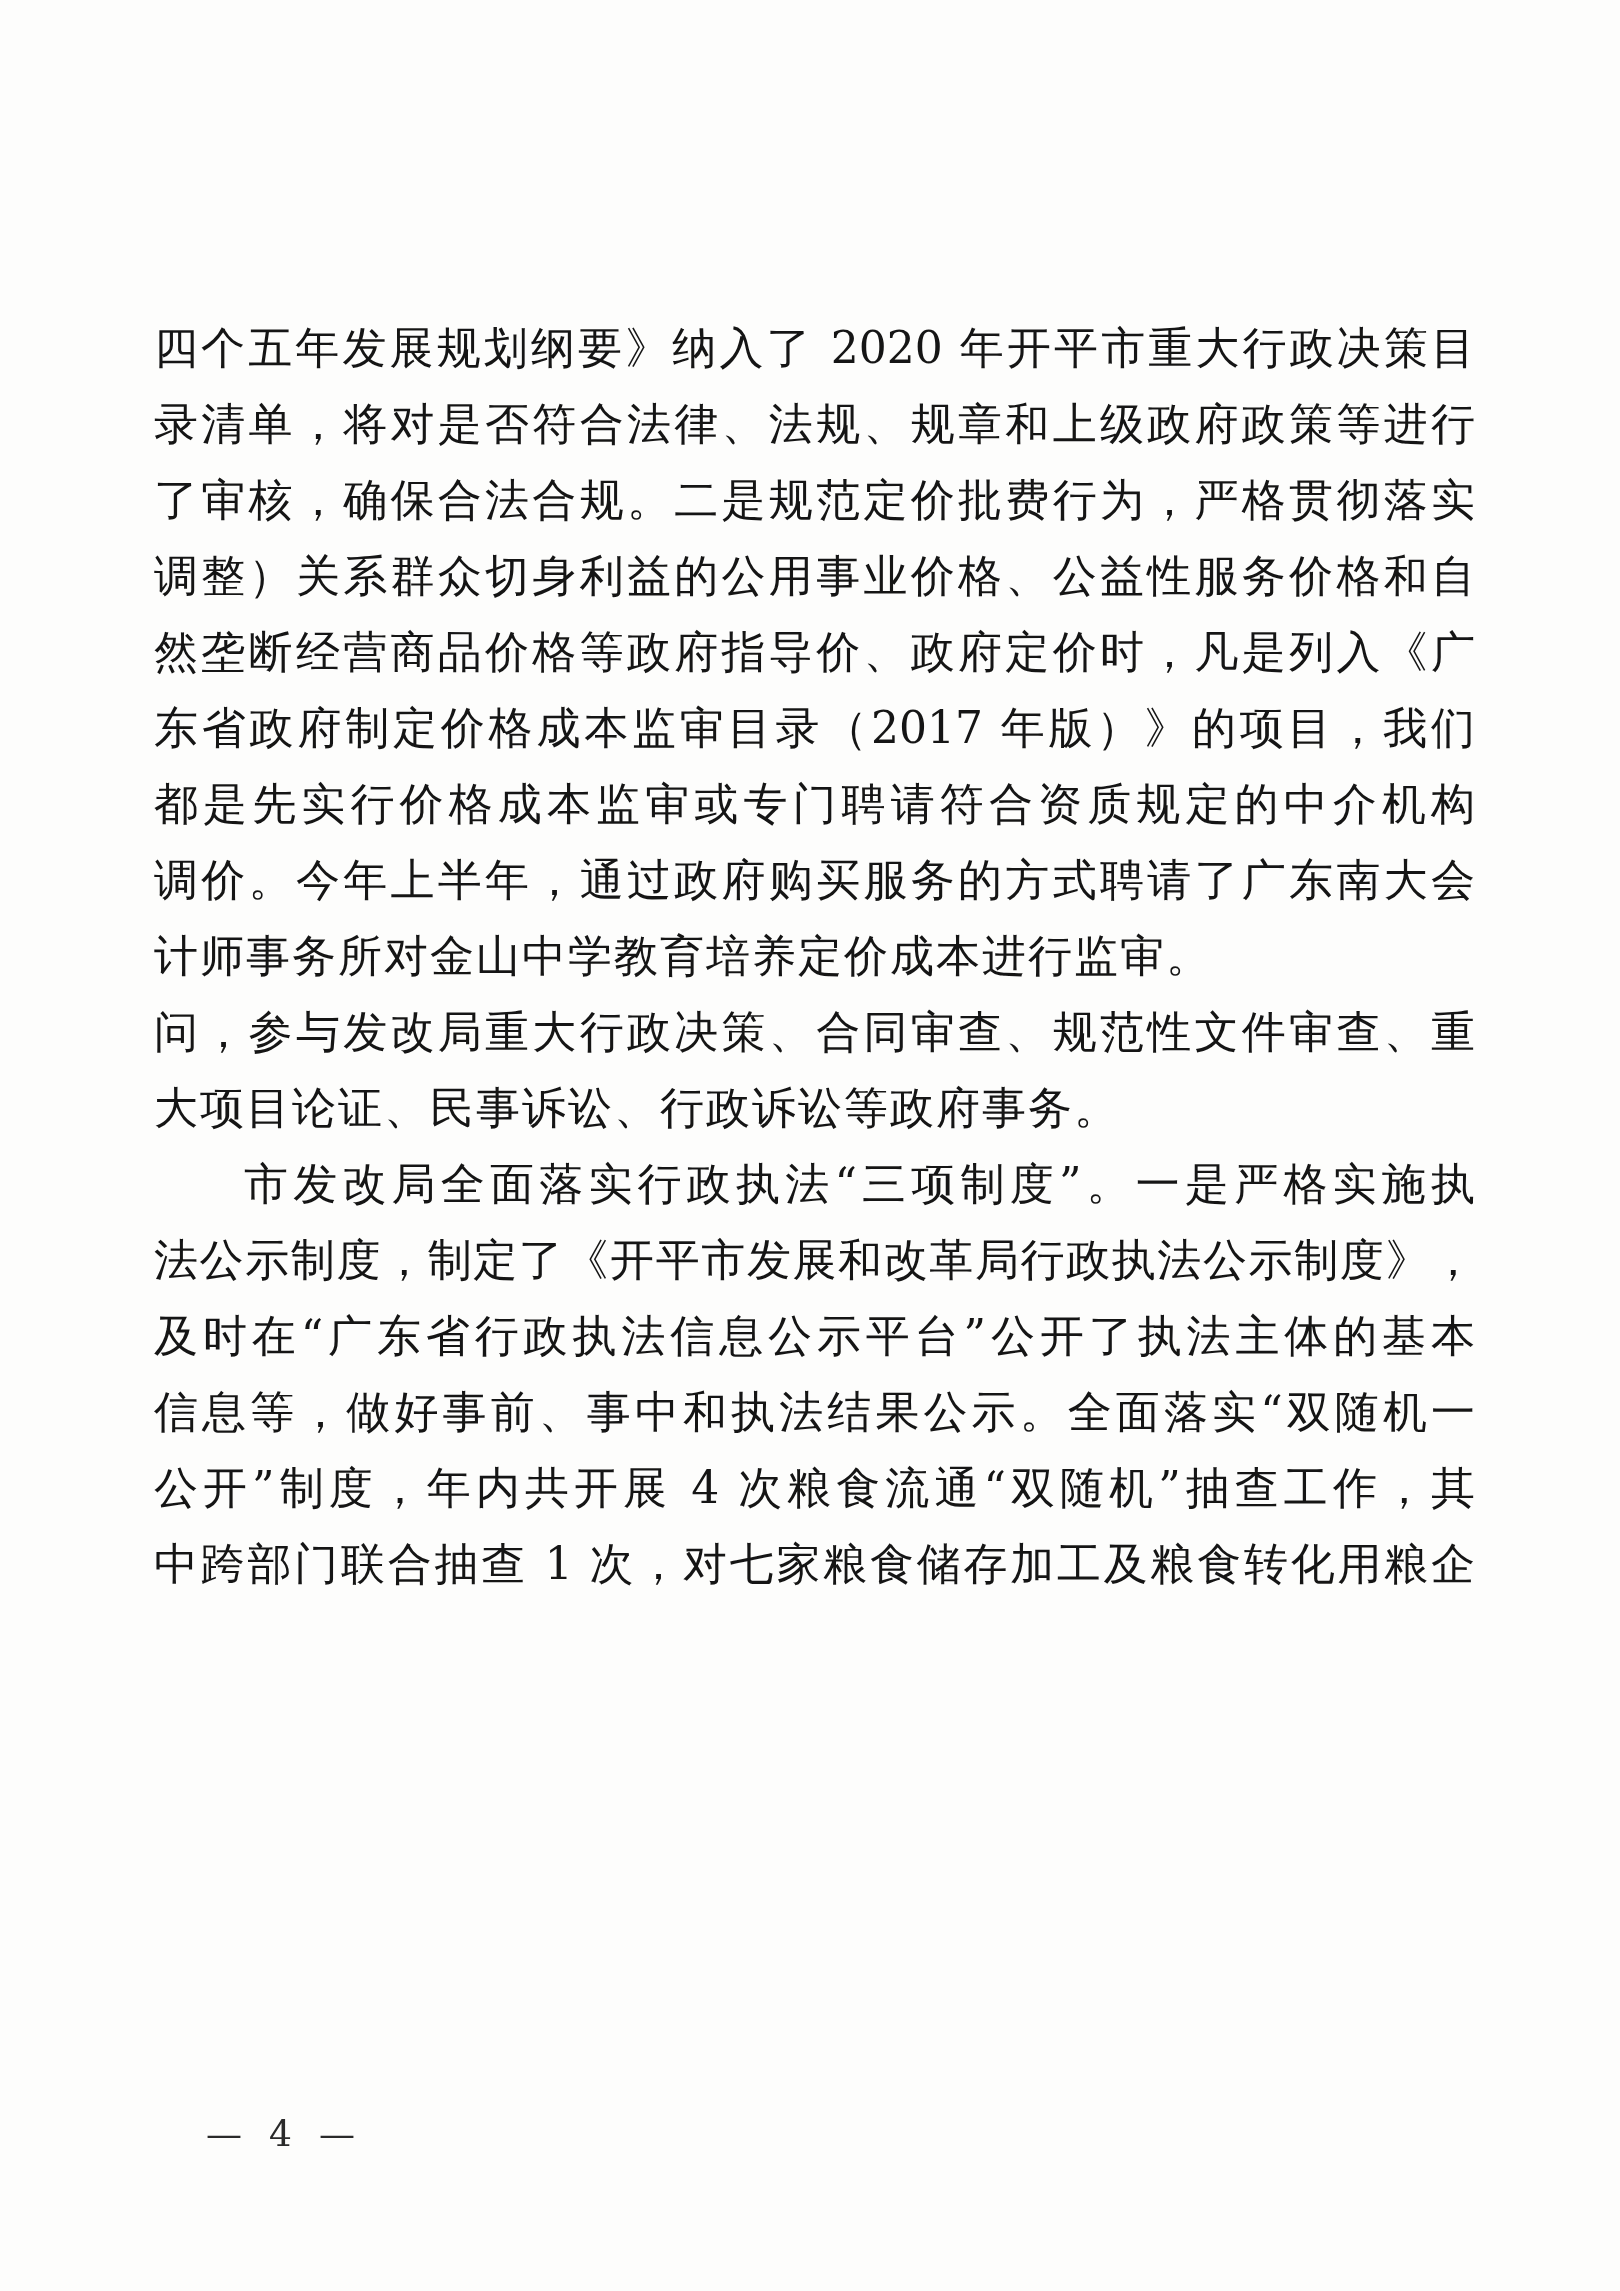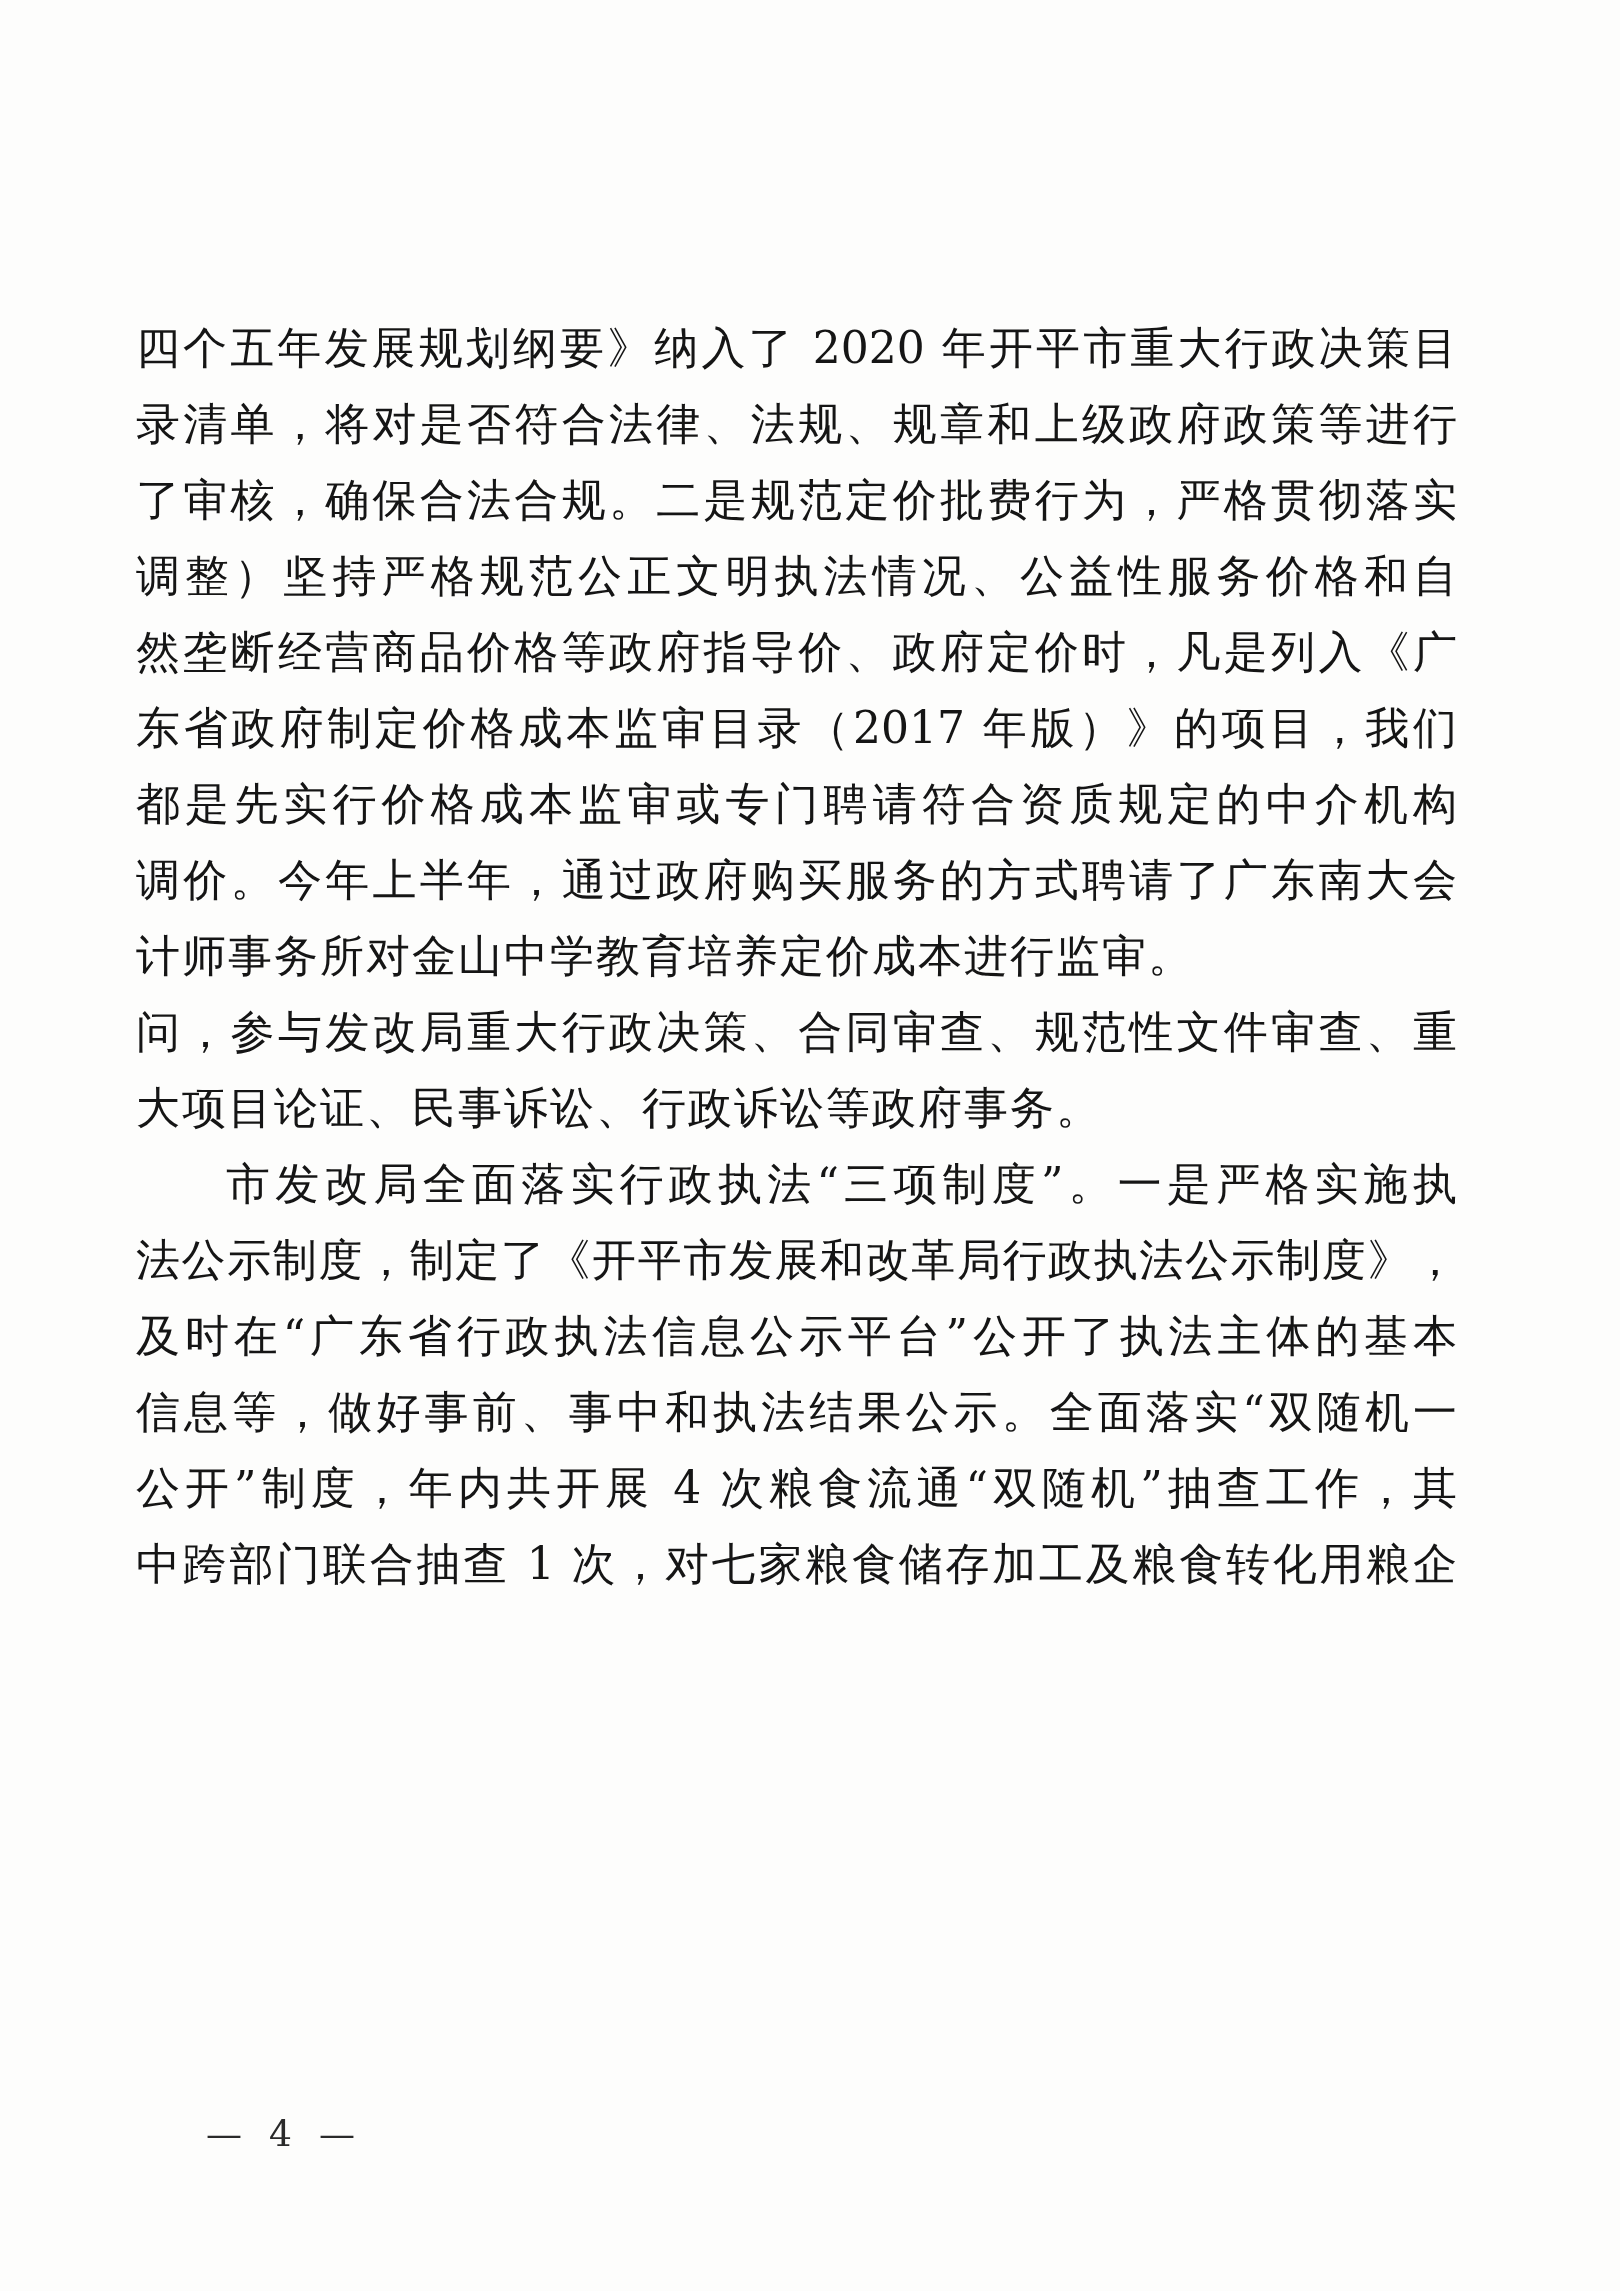--- a/index.html
+++ b/index.html
@@ -11,21 +11,21 @@
     position: relative;
     width: 1620px;
     height: 2292px;
     background: #fdfdfc;
     overflow: hidden;
     color: #151515;
     font-family: "DejaVu Serif", "Liberation Serif", serif;
   }
   .textblock {
     position: absolute;
-    left: 136px;
+    left: 154px;
     top: 310px;
     width: 1321px;
   }
   .line {
     height: 76px;
     line-height: 76px;
     font-size: 44px;
     letter-spacing: 2px;
     white-space: nowrap;
   }
@@ -54,21 +54,21 @@
   }
 </style>
 </head>
 <body>
 
 <div class="page">
   <div class="textblock">
       <div class="line justify"><span class="seg">四个五年发展规划纲要》纳入了 2020 年开平市重大行政决策目</span></div>
       <div class="line justify"><span class="seg">录清单，将对是否符合法律、法规、规章和上级政府政策等进行</span></div>
       <div class="line justify"><span class="seg">了审核，确保合法合规。</span><span class="seg bold">二是</span><span class="seg">规范定价批费行为，严格贯彻落实</span></div>
-      <div class="line justify"><span class="seg">调整）坚持严格规范公正文明执法情况、公益性服务价格和自</span></div>
+      <div class="line justify"><span class="seg">调整）关系群众切身利益的公用事业价格、公益性服务价格和自</span></div>
       <div class="line justify"><span class="seg">然垄断经营商品价格等政府指导价、政府定价时，凡是列入《广</span></div>
       <div class="line justify"><span class="seg">东省政府制定价格成本监审目录（2017 年版）》的项目，我们</span></div>
       <div class="line justify"><span class="seg">都是先实行价格成本监审或专门聘请符合资质规定的中介机构</span></div>
       <div class="line justify"><span class="seg">调价。今年上半年，通过政府购买服务的方式聘请了广东南大会</span></div>
       <div class="line"><span class="seg">计师事务所对金山中学教育培养定价成本进行监审。</span></div>
       <div class="line justify"><span class="seg">问，参与发改局重大行政决策、合同审查、规范性文件审查、重</span></div>
       <div class="line"><span class="seg">大项目论证、民事诉讼、行政诉讼等政府事务。</span></div>
       <div class="line indent justify"><span class="seg">市发改局全面落实行政执法“三项制度”。</span><span class="seg bold">一是</span><span class="seg">严格实施执</span></div>
       <div class="line justify"><span class="seg">法公示制度，制定了《开平市发展和改革局行政执法公示制度》，</span></div>
       <div class="line justify"><span class="seg">及时在“广东省行政执法信息公示平台”公开了执法主体的基本</span></div>

